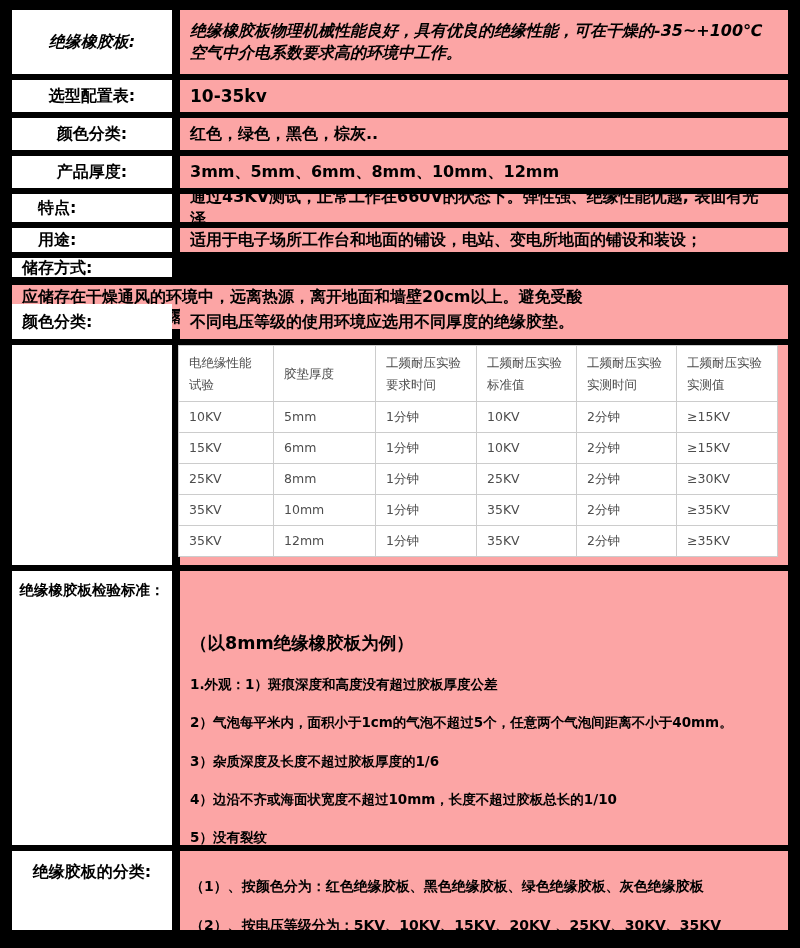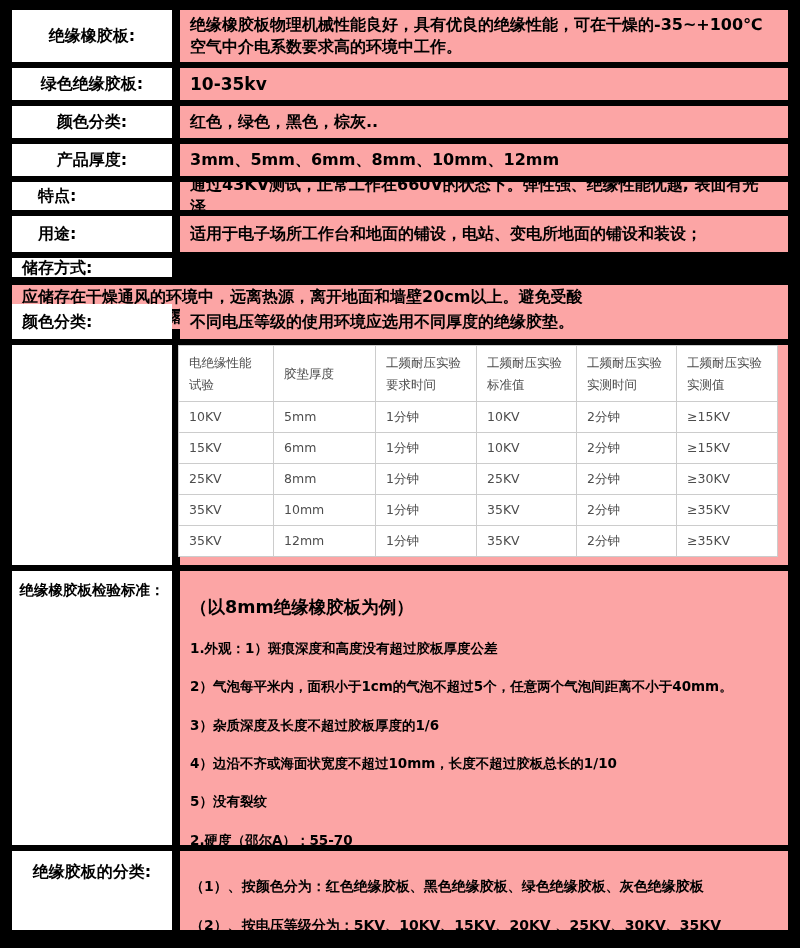--- a/index.html
+++ b/index.html
@@ -21,26 +21,26 @@
     text-align: center; line-height: 1.2;
   }
   .content-cell {
     flex: 1; background: #fca5a5;
     display: flex; align-items: center;
     padding: 2px 10px;
     font-size: 16px; font-weight: bold; color: #000;
     line-height: 1.35; white-space: pre-line;
   }
 
-  .r1 { height: 52px; }
+  .r1 { height: 64px; font-style: italic; }
   .r2 { height: 32px; } .r2 .content-cell { font-size: 17px; }
   .r3 { height: 32px; }
   .r4 { height: 32px; justify-content: center; }
   .r5 { height: 28px; }
-  .r6 { height: 36px; }
+  .r6 { height: 24px; }
   .r7 { height: 40px; flex-direction: column; } .r7 .content-cell { line-height: 1.25; }
   .r8 { height: 35px; }
   .r9 { height: 220px; }
   .r10 { height: 274px; }
   .r11 { height: 79px; }
 
   .ll26 .label-cell { justify-content: flex-start; padding-left: 26px; text-align: left; }
   .ll10 .label-cell { justify-content: flex-start; padding-left: 10px; text-align: left; }
 
   
@@ -54,40 +54,40 @@
     border: 1px solid #ccc; text-align: left; vertical-align: middle;
     padding: 2px 10px; font-weight: normal;
   }
   table.test-table th { height: 56px; white-space: pre-line; line-height: 1.75; }
   table.test-table td { height: 31px; }
 
   
   .r10 .label-cell, .r11 .label-cell { align-items: flex-start; padding-top: 11px; }
   .r10 .label-cell { font-size: 14.5px; white-space: nowrap; padding-left: 2px; padding-right: 2px; }
   .r10 .content-cell, .r11 .content-cell { display: block; padding: 3px 10px; }
-  .ins-intro { font-size: 17.5px; font-weight: bold; line-height: 23px; }
+  .ins-intro { font-size: 17.5px; font-weight: bold; line-height: 23px; margin-top: 36px; }
   .ins-line  { font-size: 13.5px; font-weight: bold; line-height: 16.7px; }
 
   
   .r11 .content-cell { padding-top: 5px; }
   .cls-line { font-size: 14px; font-weight: bold; line-height: 17.5px; }
 </style>
 </head>
 <body>
 
 <div class="sheet">
 
   <div class="row r1">
     <div class="label-cell">绝缘橡胶板:</div>
     <div class="content-cell">绝缘橡胶板物理机械性能良好，具有优良的绝缘性能，可在干燥的-35~+100℃
 空气中介电系数要求高的环境中工作。</div>
   </div>
 
   <div class="row r2">
-    <div class="label-cell">绿色绝缘胶板:</div>
+    <div class="label-cell">选型配置表:</div>
     <div class="content-cell">10-35kv</div>
   </div>
 
   <div class="row r3">
     <div class="label-cell">颜色分类:</div>
     <div class="content-cell">红色，绿色，黑色，棕灰..</div>
   </div>
 
   <div class="row r4">
     <div class="label-cell">产品厚度:</div>

